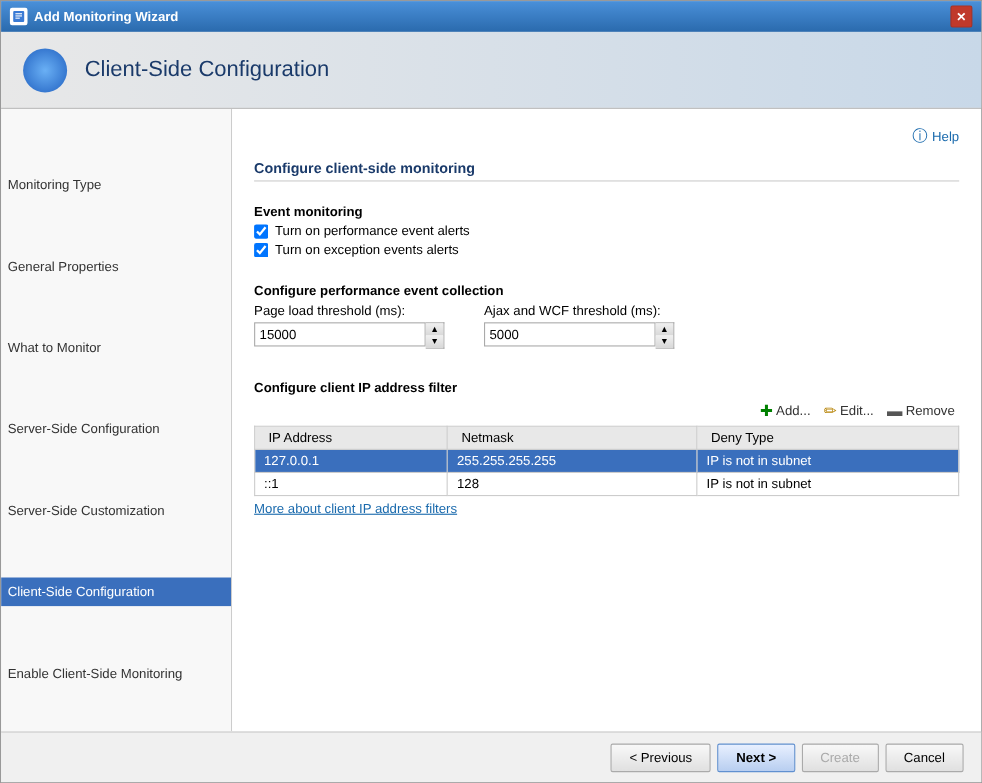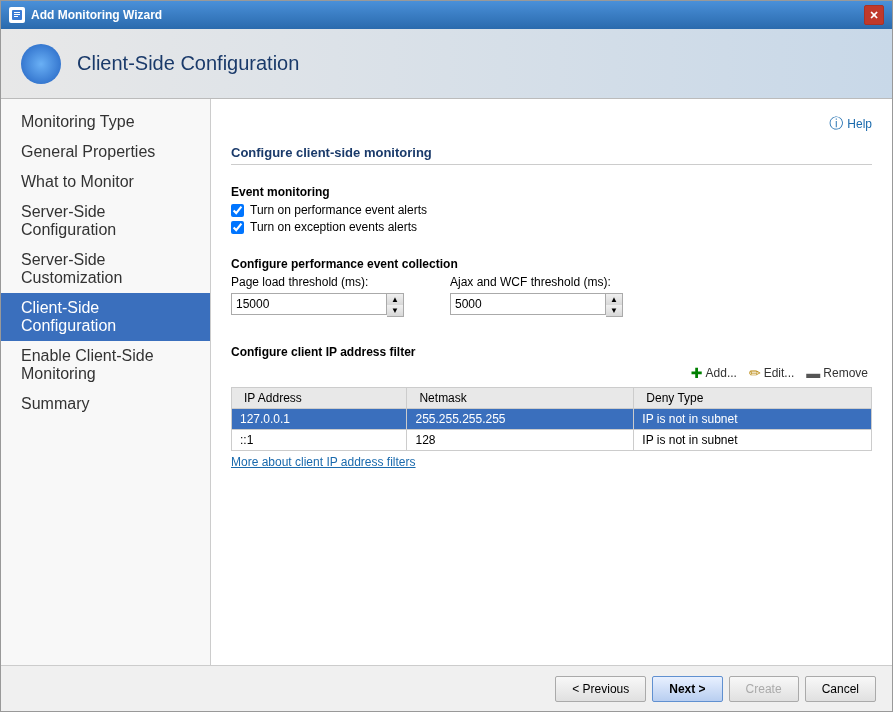--- a/index.html
+++ b/index.html
@@ -7,29 +7,29 @@
     .window { width: 893px; height: 712px; background: #f0f0f0; border: 1px solid #999; display: flex; flex-direction: column; box-shadow: 2px 2px 8px rgba(0,0,0,0.4); }
     .title-bar { background: linear-gradient(to bottom, #4a90d9, #2a6aad); height: 28px; display: flex; align-items: center; padding: 0 8px; gap: 6px; }
     .title-bar-icon { width: 16px; height: 16px; background: #fff; border-radius: 2px; display: flex; align-items: center; justify-content: center; }
     .title-bar-text { color: white; font-weight: bold; font-size: 12px; flex: 1; }
     .title-bar-close { width: 20px; height: 20px; background: #c0392b; border: 1px solid #a93226; border-radius: 2px; display: flex; align-items: center; justify-content: center; cursor: pointer; color: white; font-size: 11px; font-weight: bold; }
     .header { background: linear-gradient(to right, #e8e8e8, #c8d8e8); height: 70px; display: flex; align-items: center; padding: 0 20px; gap: 16px; border-bottom: 1px solid #bbb; }
     .header-icon { width: 40px; height: 40px; background: radial-gradient(circle, #6ab0f5, #2060c0); border-radius: 50%; }
     .header-title { font-size: 20px; color: #1a3a6a; font-weight: normal; }
     .body { display: flex; flex: 1; overflow: hidden; }
     .sidebar { width: 210px; background: #f8f8f8; border-right: 1px solid #ccc; padding: 8px 0; }
-    .sidebar-item { padding: 6px 20px; cursor: pointer; color: #333; font-size: 16px; }
+    .sidebar-item { padding: 6px 6px; cursor: pointer; color: #333; font-size: 12px; margin-top: 48px; }
     .sidebar-item.active { background: #3a6fbd; color: white; }
     .main { flex: 1; background: white; padding: 16px 20px; overflow-y: auto; display: flex; flex-direction: column; gap: 12px; }
     .help-row { display: flex; justify-content: flex-end; align-items: center; gap: 4px; color: #1a6aad; cursor: pointer; }
     .section-title { font-size: 13px; font-weight: bold; color: #1a3a6a; border-bottom: 1px solid #ccc; padding-bottom: 4px; }
     .subsection-title { font-size: 12px; font-weight: bold; margin-top: 8px; margin-bottom: 4px; }
     .checkbox-row { display: flex; align-items: center; gap: 6px; margin: 3px 0; }
     .checkbox-row input[type=checkbox] { margin: 0; }
-    .two-col { display: flex; gap: 46px; margin-top: 4px; }
+    .two-col { display: flex; gap: 36px; margin-top: 4px; }
     .field-group { display: flex; flex-direction: column; gap: 4px; }
     .field-group label { font-size: 12px; }
     .spinner-input { display: flex; align-items: stretch; }
     .spinner-input input { width: 156px; height: 22px; border: 1px solid #aaa; padding: 0 4px; font-size: 12px; }
     .spinner-buttons { display: flex; flex-direction: column; border: 1px solid #aaa; border-left: none; }
     .spinner-btn { width: 16px; height: 11px; background: linear-gradient(to bottom, #f0f0f0, #d8d8d8); border: none; cursor: pointer; display: flex; align-items: center; justify-content: center; font-size: 8px; line-height: 1; }
     .ip-filter-section { margin-top: 8px; }
     .ip-filter-toolbar { display: flex; justify-content: flex-end; gap: 4px; margin-bottom: 4px; align-items: center; }
     .toolbar-btn { display: flex; align-items: center; gap: 3px; background: none; border: none; cursor: pointer; color: #333; font-size: 12px; padding: 2px 4px; }
     .toolbar-btn .btn-icon { font-size: 14px; }

